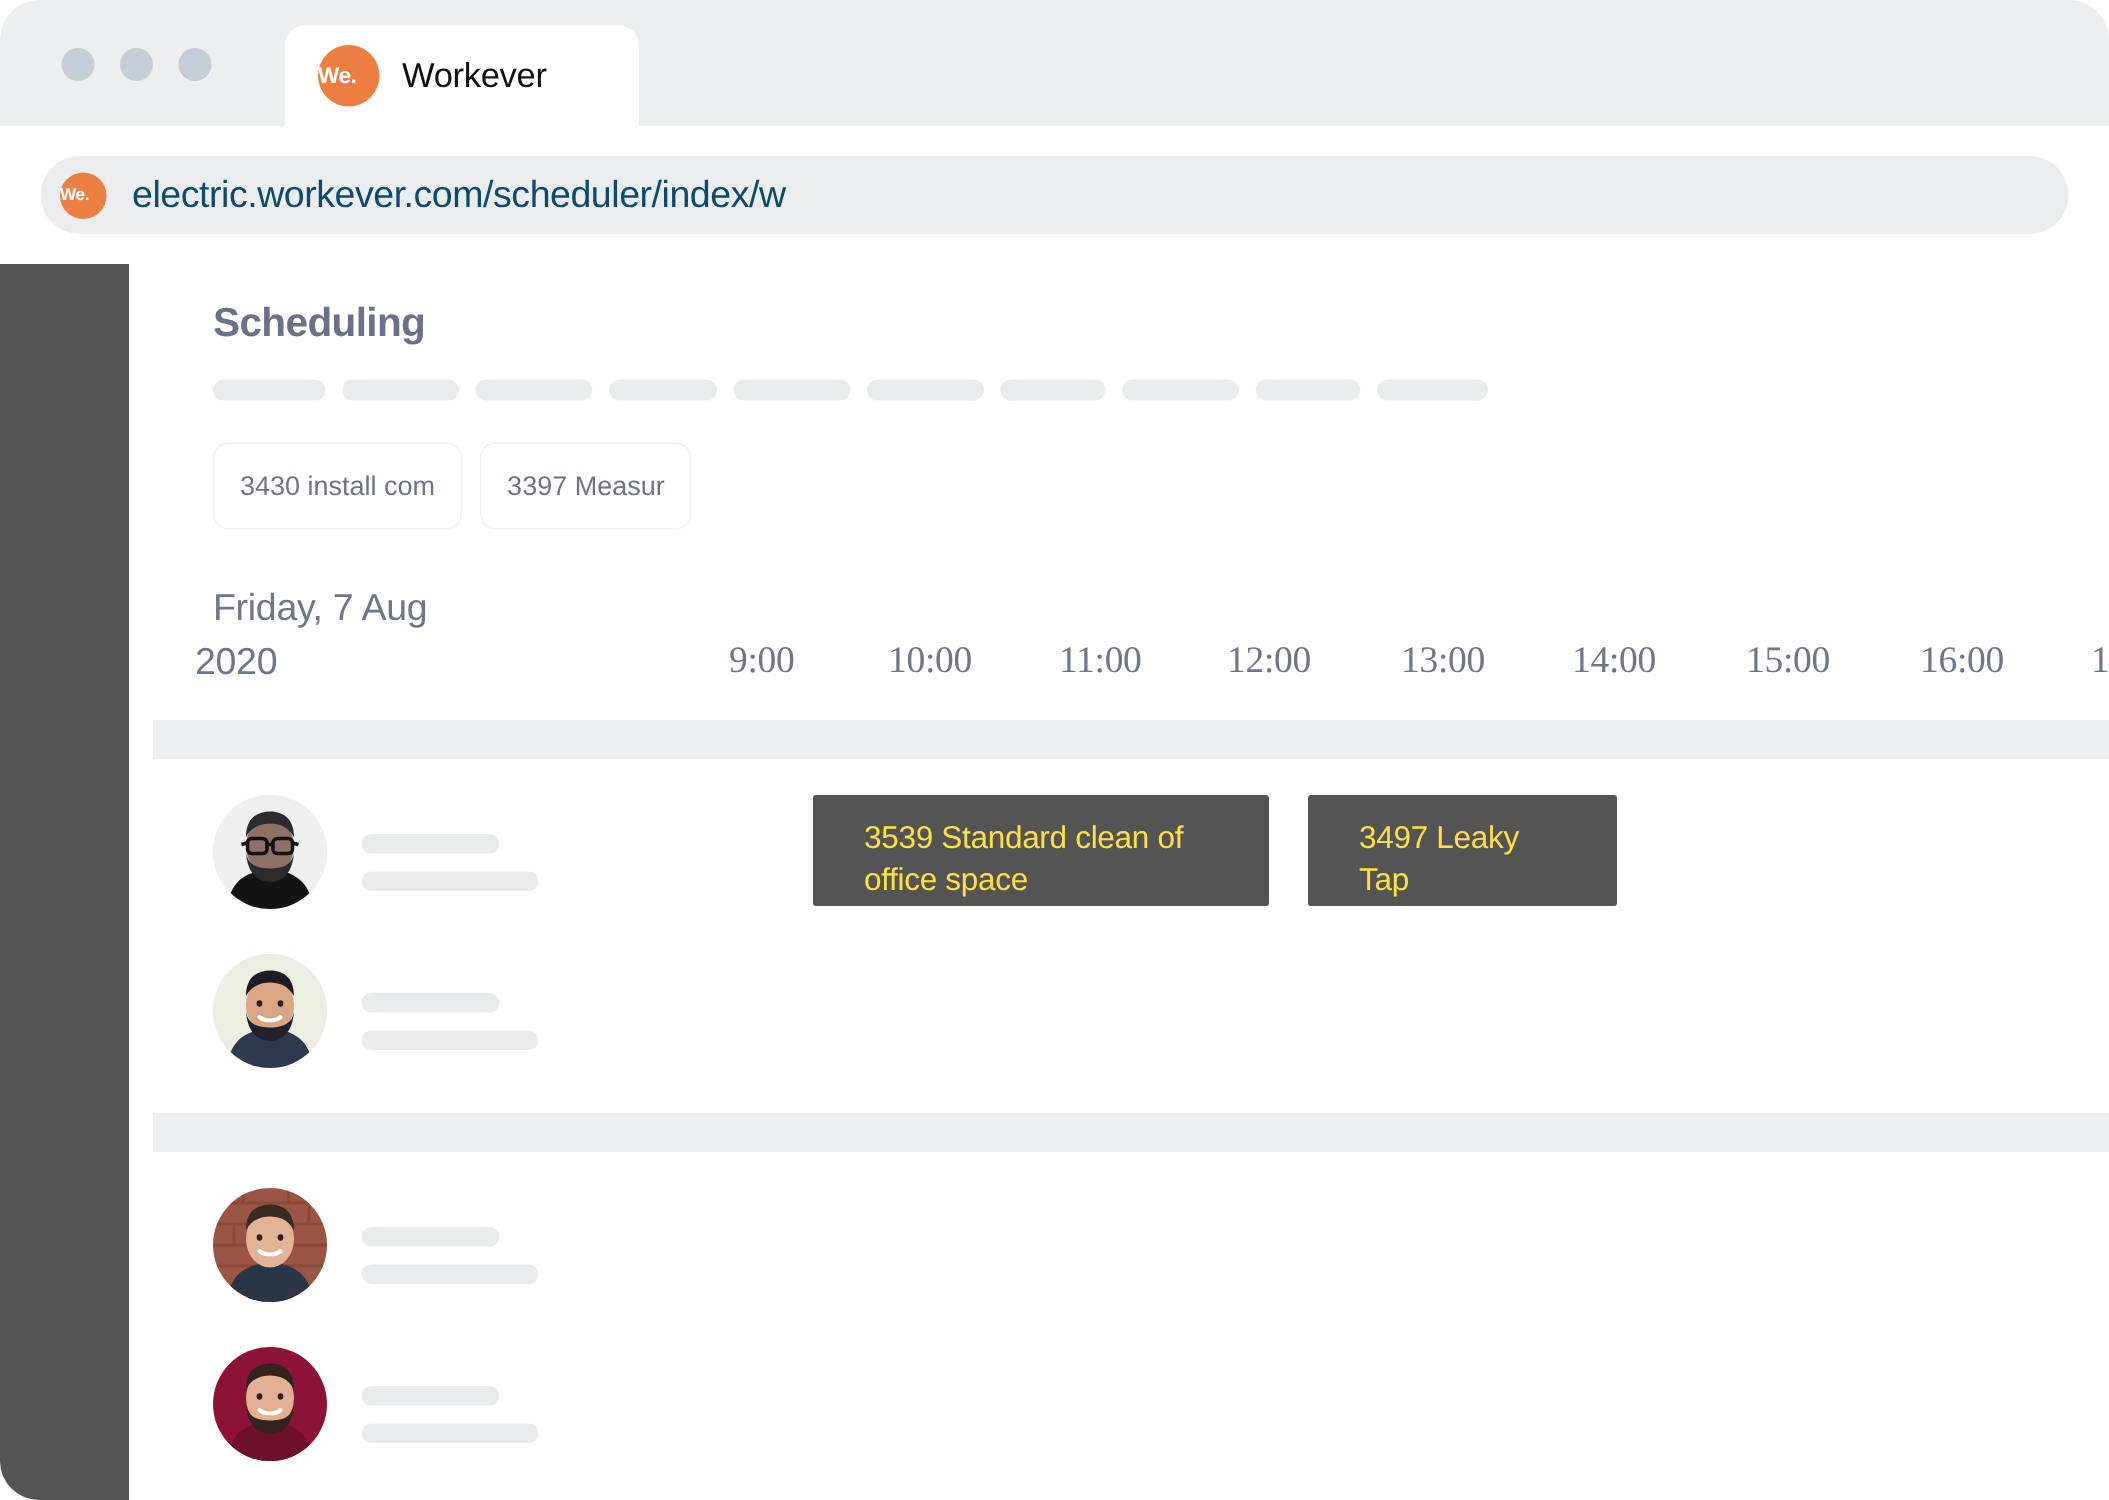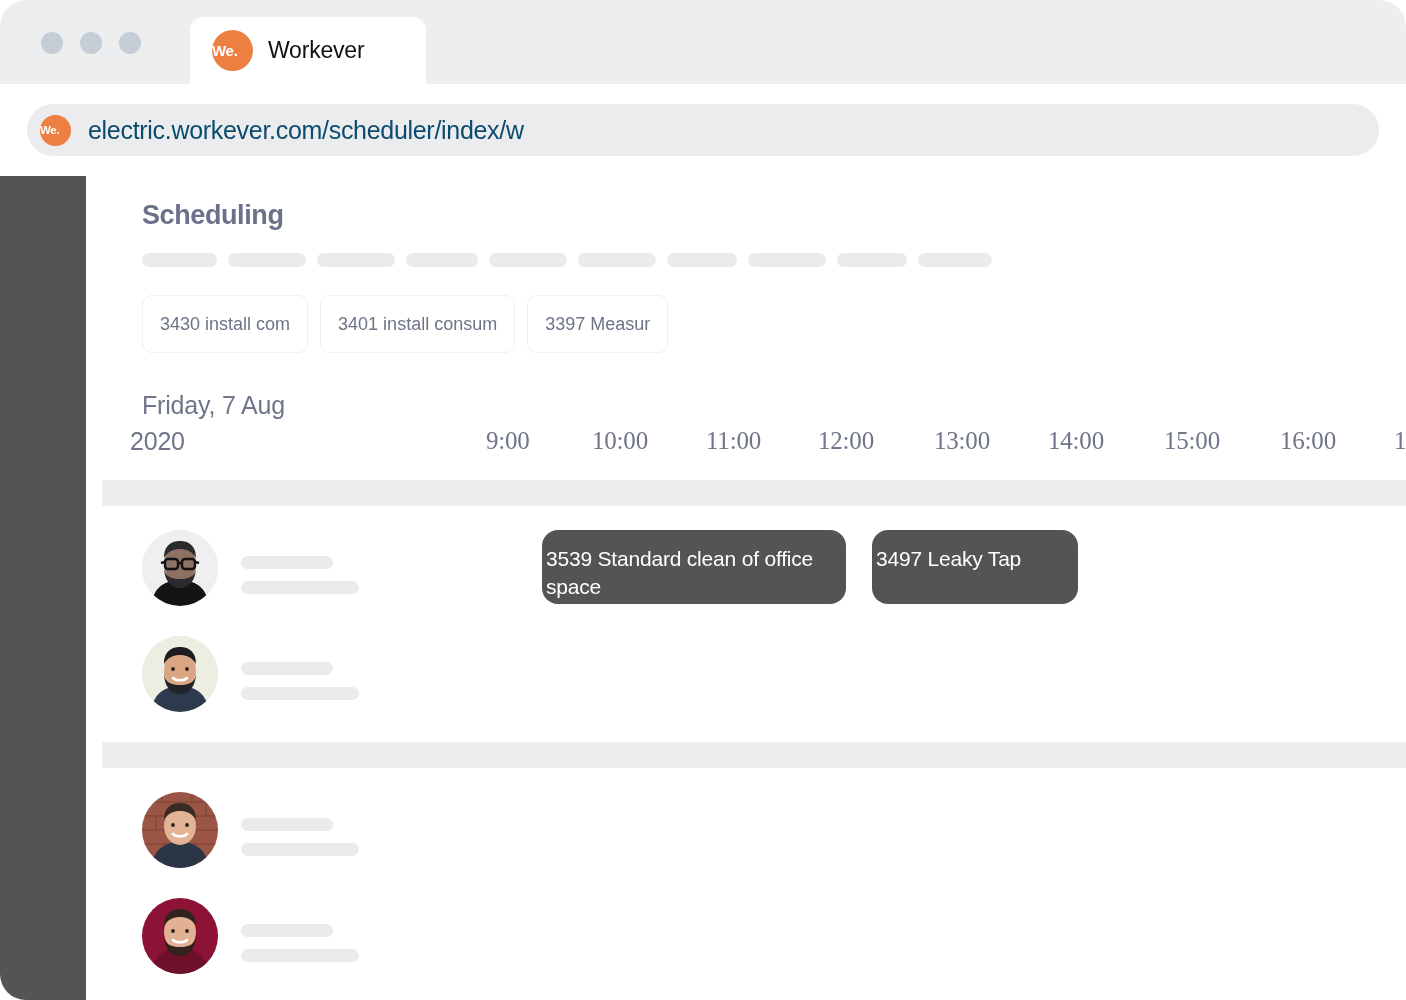--- a/index.html
+++ b/index.html
@@ -270,25 +270,25 @@
     border-radius: 7px;
     background: #eaebed;
   }
   .name-skel-line.short { width: 92px; height: 13px; margin-top: 26px; }
   .name-skel-line.long  { width: 118px; height: 13px; margin-top: 12px; }
 
   
   .job-card {
     position: absolute;
     background: #545454;
-    border-radius: 16px;
-    color: #ffffff;
+    border-radius: 2px;
+    color: #fde047;
     font-size: 21px;
     line-height: 28px;
-    padding: 15px 4px;
+    padding: 15px 34px;
     box-sizing: border-box;
     letter-spacing: -0.2px;
   }
 </style>
 </head>
 <body>
 
 <div id="browser-window">
 
   <div id="title-bar">
@@ -331,21 +331,20 @@
           <div class="nav-skel-bar" style="width: 78px;"></div>
           <div class="nav-skel-bar" style="width: 78px;"></div>
           <div class="nav-skel-bar" style="width: 70px;"></div>
           <div class="nav-skel-bar" style="width: 78px;"></div>
           <div class="nav-skel-bar" style="width: 70px;"></div>
           <div class="nav-skel-bar" style="width: 74px;"></div>
         </div>
 
       <div id="job-chips">
           <div class="job-chip">3430 install com</div>
-          <div class="job-chip">3401 install consum</div>
           <div class="job-chip">3397 Measur</div>
         </div>
 
       <div id="timeline-header">
         <div id="date-label">Friday, 7 Aug</div>
         <div id="date-year">2020</div>
       <div class="time-tick" style="left: 384px;">9:00</div>
           <div class="time-tick" style="left: 490px;">10:00</div>
           <div class="time-tick" style="left: 604px;">11:00</div>
           <div class="time-tick" style="left: 716px;">12:00</div>

